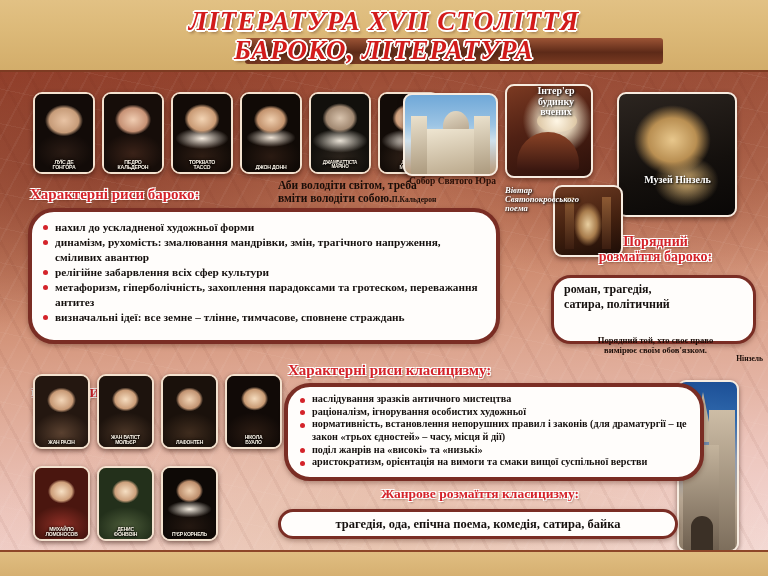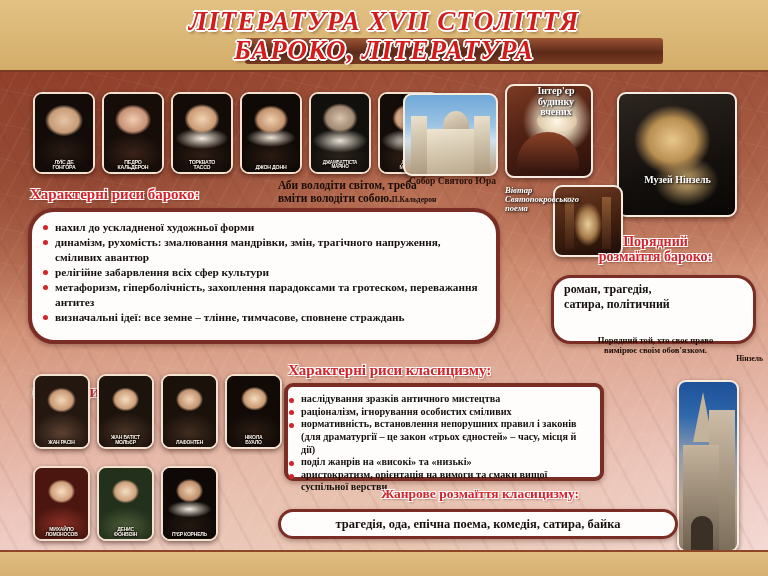--- a/index.html
+++ b/index.html
@@ -390,24 +390,24 @@
            radial-gradient(ellipse 50% 14% at 50% 58%, #f4ece0 0%, rgba(244,236,224,0) 84%),
            radial-gradient(ellipse 64% 32% at 50% 82%, #241811 0%, #0e0906 85%),
            linear-gradient(150deg,#362316 0%,#1d120c 60%,#0b0705 100%);"></div>
     <div class="plabel" style="font-size:5px;">
       <span>П'ЄР КОРНЕЛЬ</span>
     </div>
   </div>
 
   <div class="heading" style="left:288px; top:362px; font-size:15px;">Характерні риси класицизму:</div>
 
-  <div class="rbox" style="left:284px; top:383px; width:320px; height:98px; padding:6px 10px 4px 0;border-radius:9px;">
+  <div class="rbox" style="left:284px; top:383px; width:420px; height:98px; padding:6px 10px 4px 11px;">
     <ul style="font-size:10.2px; line-height:1.24;">
       <li class="bulleted">наслідування зразків античного мистецтва</li>
-      <li class="bulleted">раціоналізм, ігнорування особистих сміливих</li>
+      <li class="bulleted">раціоналізм, ігнорування особистих художньої</li>
       <li class="bulleted">нормативність, встановлення непорушних правил і законів (для драматургії – це закон «трьох єдностей» – часу, місця й дії)</li>
       <li class="bulleted">поділ жанрів на «високі» та «низькі»</li>
       <li class="bulleted">аристократизм, орієнтація на вимоги та смаки вищої суспільної верстви</li>
     </ul>
   </div>
 
   <div class="heading" style="left:284px; top:487px; width:392px; font-size:13.5px; text-align:center;">Жанрове розмаїття класицизму:</div>
 
   <div class="rbox" style="left:278px; top:509px; width:400px; height:30px; padding:5px 10px; border-width:3.5px; border-radius:16px;">
     <div class="plain-line" style="font-size:12.5px;">трагедія, ода, епічна поема, комедія, сатира, байка</div>

